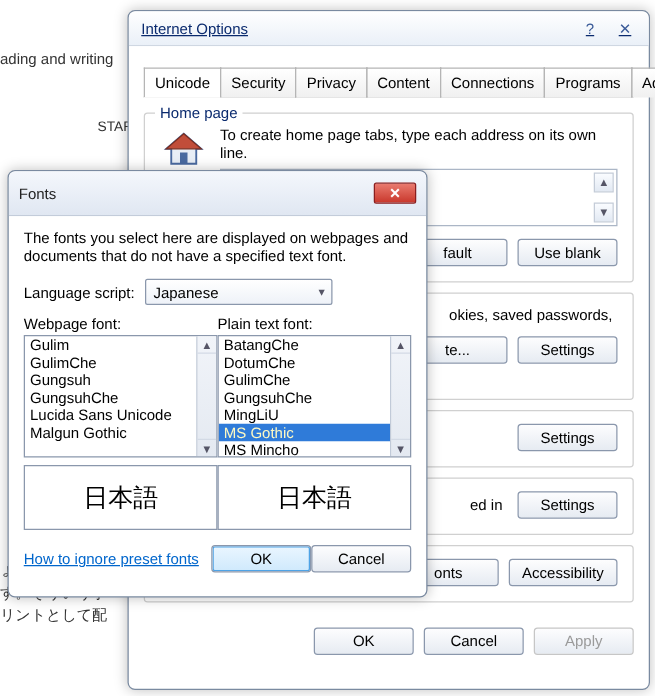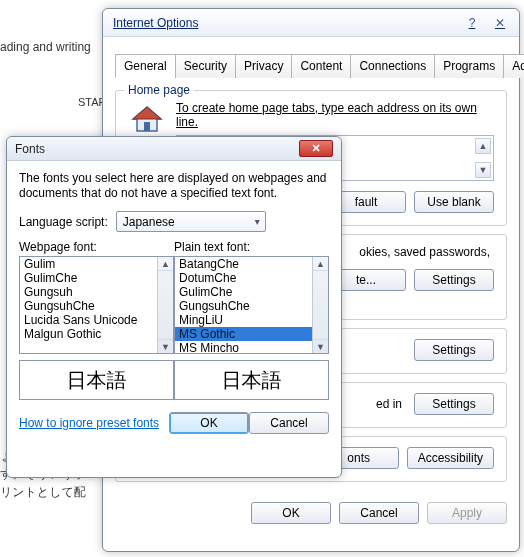--- a/index.html
+++ b/index.html
@@ -14,55 +14,55 @@
   .win-ctrls { margin-left:auto; display:flex; gap:10px; color:#3a5a98; }
   .win-ctrls span { width:18px; text-align:center; cursor:default; }
 
   .io-win { top: 8px; left: 102px; width: 418px; height: 544px; }
   .io-body { padding: 16px 12px 12px; }
   .tabs { display:flex; border-bottom:1px solid #b5b5b5; margin-bottom:12px; }
   .tab { padding:4px 8px; border:1px solid #b5b5b5; border-bottom:none; background:linear-gradient(#fff,#f0f0f0); margin-right:-1px; position:relative; top:1px; cursor:default; }
   .tab.selected { background:#fff; border-bottom:1px solid #fff; }
   .group { border:1px solid #d0d0d0; border-radius:3px; margin-bottom:8px; padding:10px 12px 12px; position:relative; }
   .group-title { position:absolute; top:-8px; left:8px; background:#fff; padding:0 4px; color:#0a2a6e; }
-  .hp-row { display:flex; gap:10px; align-items:flex-start;text-decoration:underline; }
+  .hp-row { display:flex; gap:10px; align-items:flex-start; }
   .hp-icon { width:38px; height:38px; display:flex; align-items:center; justify-content:center; }
   .hp-body { flex:1; }
   .hp-text { margin-bottom:6px; }
   .hp-addr { border:1px solid #abb6c6; height:46px; padding:4px 20px 4px 6px; position:relative; background:#fff; }
   .hp-scroll { position:absolute; right:2px; top:2px; bottom:2px; width:16px; display:flex; flex-direction:column; justify-content:space-between; }
   .hp-scroll .btn { width:16px; height:16px; border:1px solid #c4ccd8; background:linear-gradient(#fafcff,#e2e9f3); font-size:9px; display:flex; align-items:center; justify-content:center; color:#556; }
   .btnrow { display:flex; justify-content:flex-end; gap:8px; margin-top:10px; }
   .button { min-width:80px; height:22px; border:1px solid #8a97ac; border-radius:3px; background:linear-gradient(#fdfdfe,#e6ebf2); padding:0 10px; display:flex; align-items:center; justify-content:center; cursor:default; }
   .button.disabled { color:#9a9a9a; border-color:#c6c6c6; }
   .body-text { margin-bottom:10px; }
   .rrow { display:flex; align-items:center; gap:12px; }
   .rrow .spacer { flex:1; }
   .link { color:#0066cc; text-decoration:underline; cursor:pointer; }
   .bottom-row { display:flex; justify-content:flex-end; gap:8px; padding:0 12px 12px; }
 
   .fonts-win { top: 136px; left: 6px; width: 336px; height: 342px; }
-  .fonts-title { height:24px; background:linear-gradient(#f4f7fc,#e0e7f2); border-bottom:1px solid #c3ccda; display:flex; align-items:center; padding:0 8px; font-size:12px; color:#222; border-radius:6px 6px 0 0;}
+  .fonts-title { height:36px; background:linear-gradient(#f4f7fc,#e0e7f2); border-bottom:1px solid #c3ccda; display:flex; align-items:center; padding:0 8px; font-size:12px; color:#222; border-radius:6px 6px 0 0;}
   .close-x { margin-left:auto; width:34px; height:17px; border:1px solid #8a1e1e; border-radius:2px; background:linear-gradient(#e97a6f,#c9382c); color:#fff; display:flex; align-items:center; justify-content:center; font-size:11px; font-weight:bold; }
   .fonts-body { padding:10px 12px 10px; }
   .desc { margin-bottom:10px; line-height:15px; }
   .frow { display:flex; align-items:center; gap:8px; margin-bottom:8px; }
   .select { flex:0 0 150px; height:21px; border:1px solid #8a97ac; border-radius:2px; background:linear-gradient(#fff,#eef2f8); padding:0 20px 0 6px; position:relative; display:flex; align-items:center; }
   .select::after { content:"▾"; position:absolute; right:5px; color:#556; font-size:10px; }
   .cols { display:flex; gap:0; }
   .col { flex:1; }
   .col-label { margin-bottom:2px; }
   .listbox { border:1px solid #8a97ac; height:98px; background:#fff; position:relative; overflow:hidden; }
   .listbox-inner { position:absolute; left:0; right:16px; top:0; }
   .li { padding:0 4px; height:14px; line-height:14px; white-space:nowrap; }
-  .li.sel { background:#2f7bd9; color:#0f172a; }
+  .li.sel { background:#2f7bd9; color:#fef9c3; }
   .lb-scroll { position:absolute; right:0; top:0; bottom:0; width:16px; background:linear-gradient(#f1f4f9,#e4e9f1); border-left:1px solid #c1cad8; display:flex; flex-direction:column; }
   .lb-scroll .ar { height:14px; font-size:9px; display:flex; align-items:center; justify-content:center; color:#556; border-bottom:1px solid #d3dae5; }
   .lb-scroll .ar:last-child { border-top:1px solid #d3dae5; border-bottom:none; margin-top:auto; }
-  .preview { border:1px solid #8a97ac; height:40px; margin-top:6px; display:flex; align-items:center; justify-content:center; font-size:20px; font-family:"Meiryo","MS Gothic",sans-serif; }
+  .preview { border:1px solid #8a97ac; height:52px; margin-top:6px; display:flex; align-items:center; justify-content:center; font-size:20px; font-family:"Meiryo","MS Gothic",sans-serif; }
   .fonts-bottom { display:flex; align-items:center; gap:0; margin-top:12px; }
   .fonts-bottom .link { flex:1; }
   .ok-btn { box-shadow:0 0 0 1px #4ea3e6 inset; background:linear-gradient(#eaf6ff,#cfe9fc); }
 
   svg.house { width:38px; height:38px; }
 </style>
 </head>
 <body>
 
 <div class="bg-text a">ading and writing</div>
@@ -76,21 +76,21 @@
 <div class="window io-win">
   <div class="win-title">
     <span>Internet Options</span>
     <div class="win-ctrls">
       <span>?</span>
       <span>✕</span>
     </div>
   </div>
   <div class="io-body">
     <div class="tabs">
-      <div class="tab selected">General</div>
+      <div class="tab selected">Unicode</div>
       <div class="tab">Security</div>
       <div class="tab">Privacy</div>
       <div class="tab">Content</div>
       <div class="tab">Connections</div>
       <div class="tab">Programs</div>
       <div class="tab">Advanced</div>
     </div>
 
     <div class="group">
       <span class="group-title">Home page</span>

